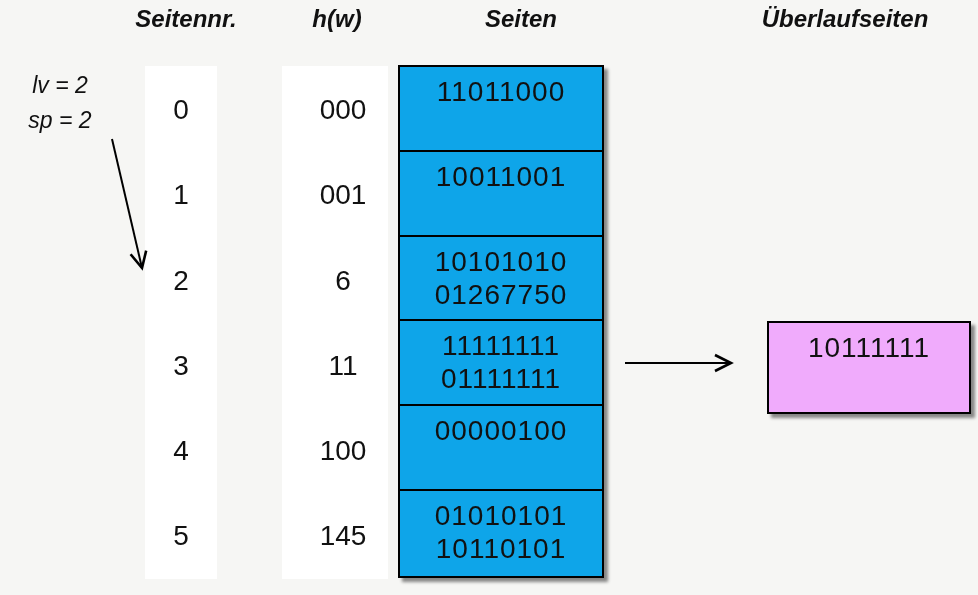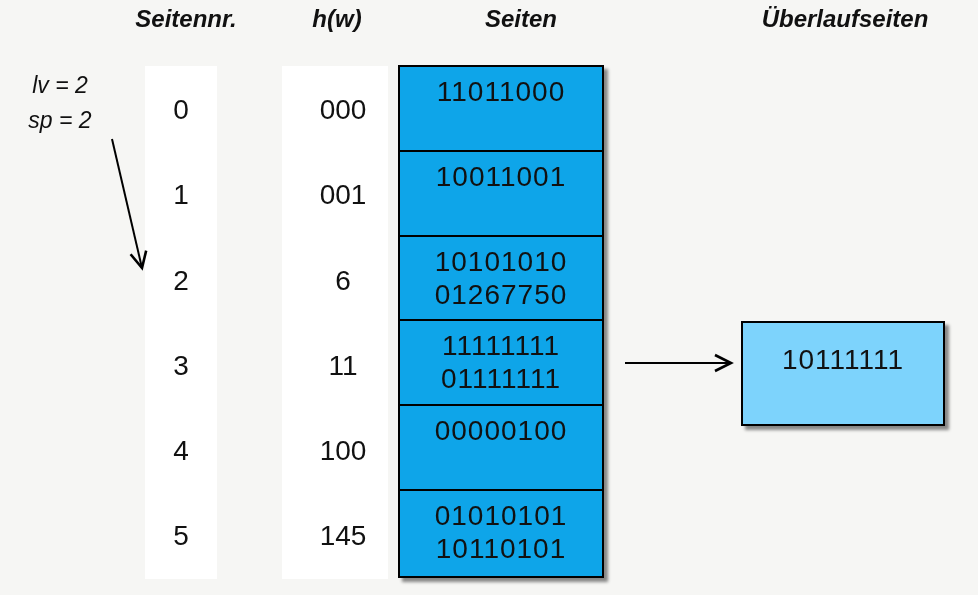--- a/index.html
+++ b/index.html
@@ -72,29 +72,29 @@
   .page-row:last-child { border-bottom: none; }
   .bin {
     font-size: 28px;
     line-height: 33px;
     text-align: center;
     height: 33px;
     letter-spacing: 1px;
   }
   .overflow-box {
     position: absolute;
-    left: 741px;
+    left: 767px;
     top: 321px;
     width: 200px;
     height: 81px;
     box-sizing: content-box;
-    background: #7dd3fc;
+    background: #f0abfc;
     border: 2px solid #000000;
     box-shadow: 4px 4px 3px rgba(0,0,0,0.45);
-    padding-top: 20px;
+    padding-top: 8px;
   }
   .arrow-layer {
     position: absolute;
     left: 0; top: 0;
     width: 978px;
     height: 595px;
     pointer-events: none;
   }
 </style>
 </head>

